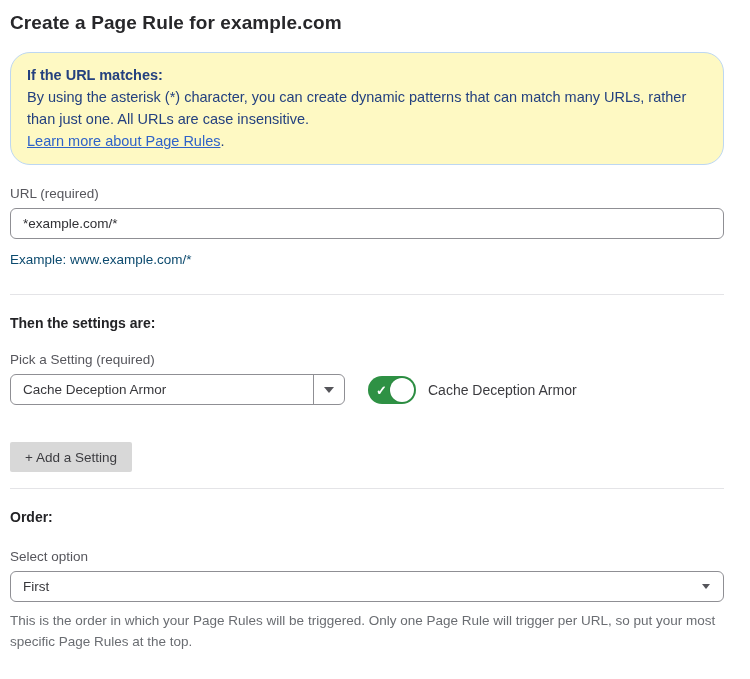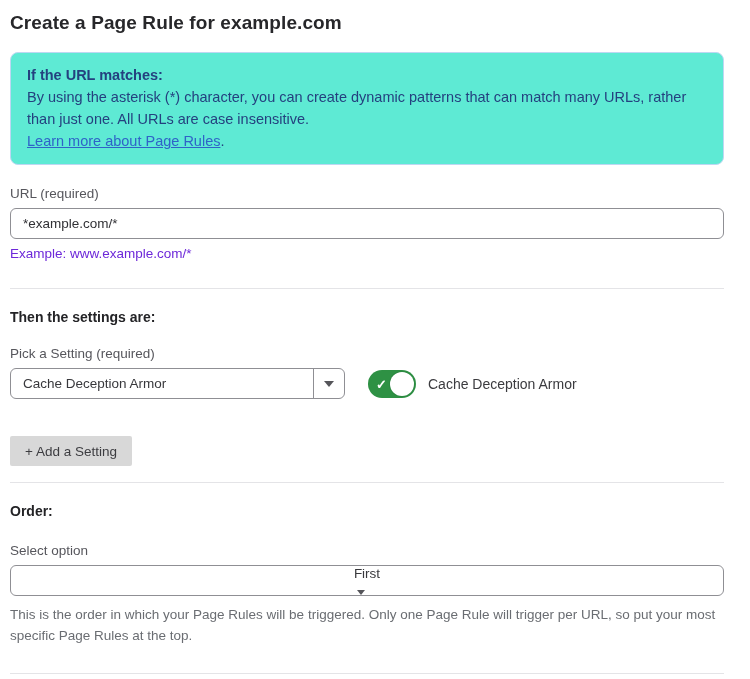--- a/index.html
+++ b/index.html
@@ -14,23 +14,23 @@
     padding: 12px 26px 18px 10px;
   }
   .page-title {
     font-size: 19px;
     font-weight: 700;
     color: #27272a;
     letter-spacing: 0.1px;
   }
   .info-box {
     margin-top: 18px;
-    background: #5eead4;
+    background: #fef9c3;
     border: 1px solid #bdd7f2;
-    border-radius: 8px;
+    border-radius: 20px;
     padding: 11px 16px 12px 16px;
     color: #24417f;
     font-size: 14.5px;
     line-height: 22px;
   }
   .info-heading { font-weight: 700; }
   .info-link {
     color: #2f63c8;
     text-decoration: underline;
     cursor: pointer;
@@ -47,23 +47,23 @@
     border: 1px solid #8f8f94;
     border-radius: 6px;
     padding: 0 12px;
     font-size: 13.5px;
     color: #313135;
     font-family: "Liberation Sans", sans-serif;
     background: #fff;
     outline: none;
   }
   .helper {
-    margin-top: 7px;
-    font-size: 13.5px;
-    color: #6d28d9;
+    margin-top: 13px;
+    font-size: 13.5px;
+    color: #0c4a6e;
   }
   .divider {
     border: none;
     border-top: 1px solid #e4e4e7;
     margin-top: 27px;
   }
   .section-heading {
     margin-top: 20px;
     font-size: 14px;
     font-weight: 700;
@@ -152,21 +152,21 @@
     height: 30px;
     padding: 0 15px;
     border: none;
     border-radius: 2px;
     font-size: 13.5px;
     font-family: "Liberation Sans", sans-serif;
     cursor: pointer;
   }
   .btn-gray { background: #d8d8d8; color: #3c3c40; }
   .add-setting-btn { margin-top: 37px; }
-  .order-select { margin-top: 7px; position: relative; flex-direction: column; }
+  .order-select { margin-top: 7px; position: relative; }
   .order-select .select-arrow-plain {
     padding-right: 13px;
     display: flex;
     align-items: center;
   }
   .order-helper {
     margin-top: 8px;
     font-size: 13.5px;
     line-height: 21px;
     color: #6a6d72;

